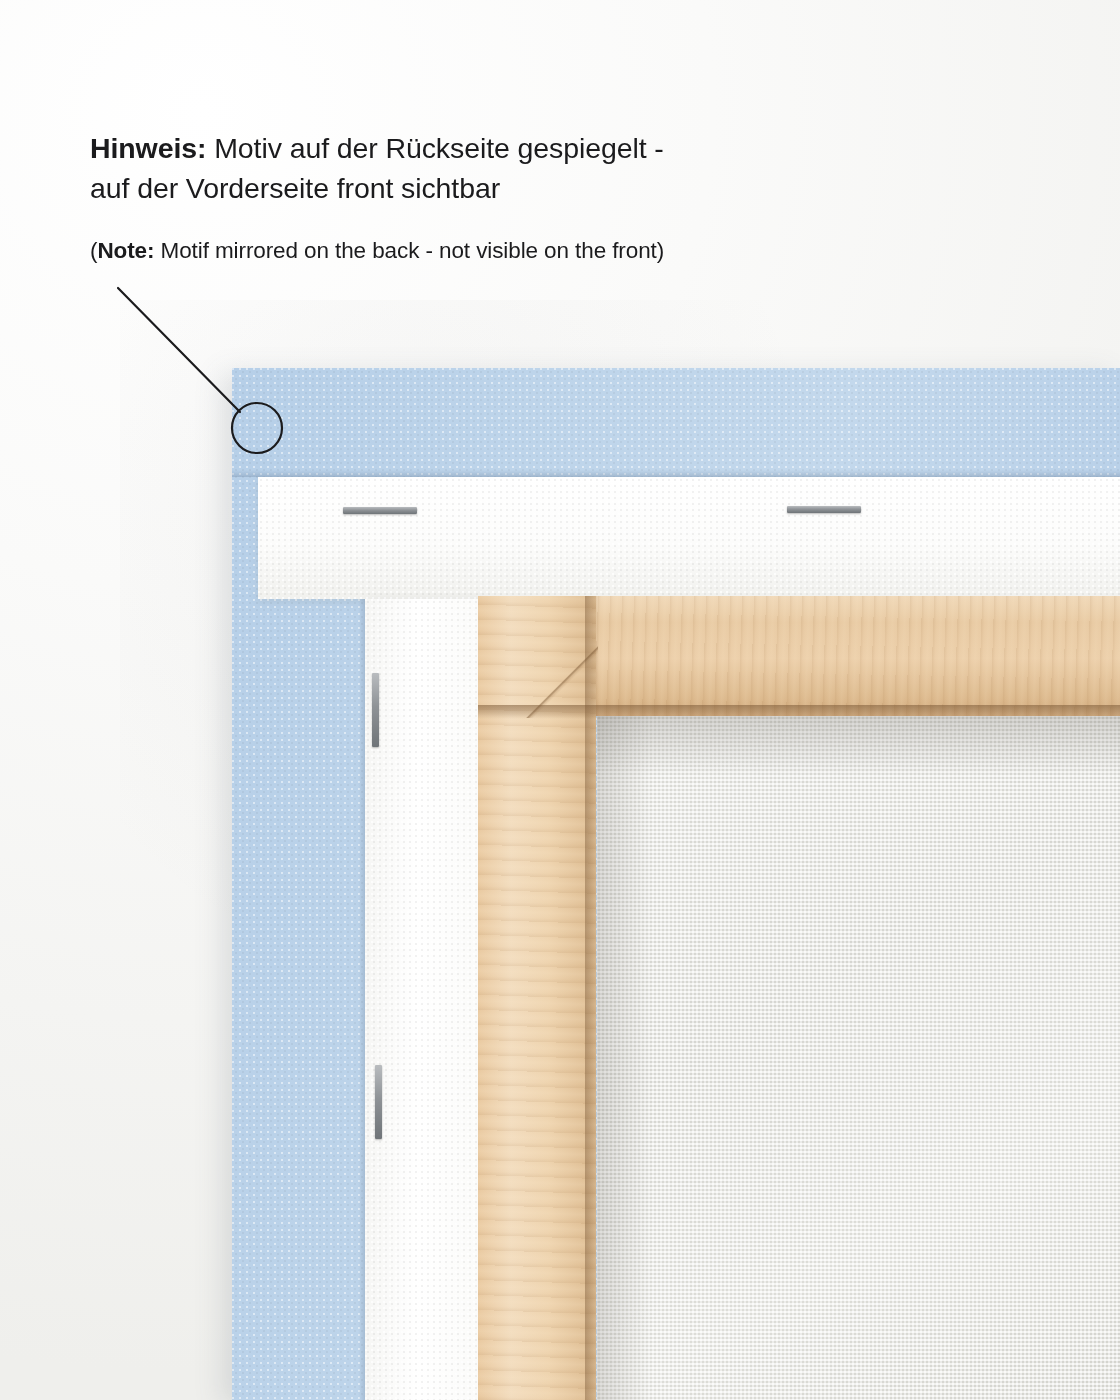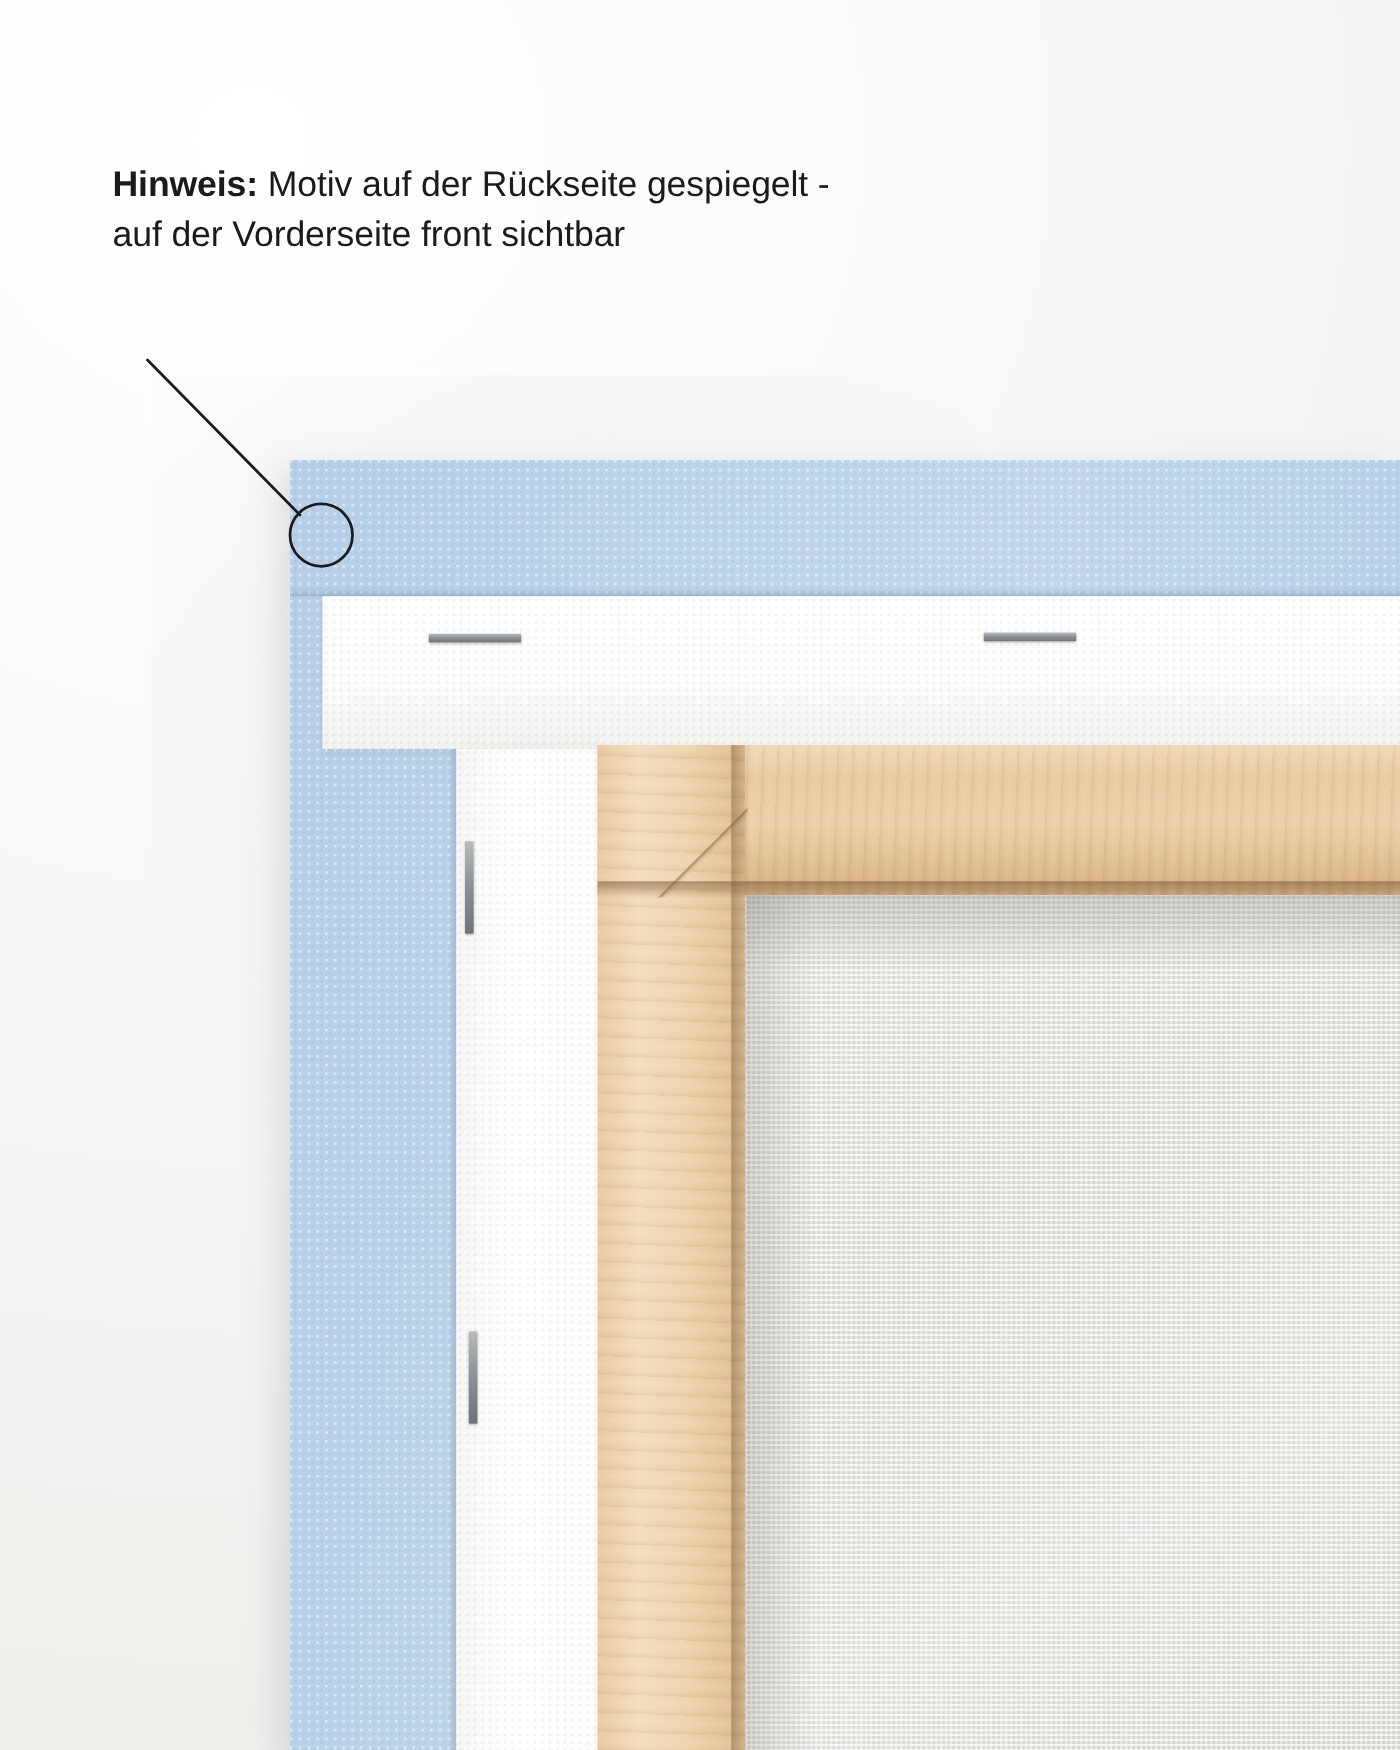--- a/index.html
+++ b/index.html
@@ -290,20 +290,24 @@
     <div class="weave2"></div>
   </div>
   <div class="inner-shadow"></div>
 
   <div class="note-block">
     <div class="note-de">
       <b>Hinweis:</b>
       <span>Motiv auf der Rückseite gespiegelt -</span><br>
       <span>auf der Vorderseite front sichtbar</span>
     </div>
+    <div class="note-en">
+      <span>(</span><b>Note:</b>
+      <span>Motif mirrored on the back - not visible on the front)</span>
+    </div>
   </div>
 
   <svg class="leader" viewBox="0 0 260 200">
     <line x1="18" y1="18" x2="140" y2="142" stroke="#1b1b1d" stroke-width="2.2" stroke-linecap="round"></line>
     <circle cx="157" cy="158" r="25" fill="none" stroke="#1b1b1d" stroke-width="2.2"></circle>
   </svg>
 
 </div>
 
 </body></html>

